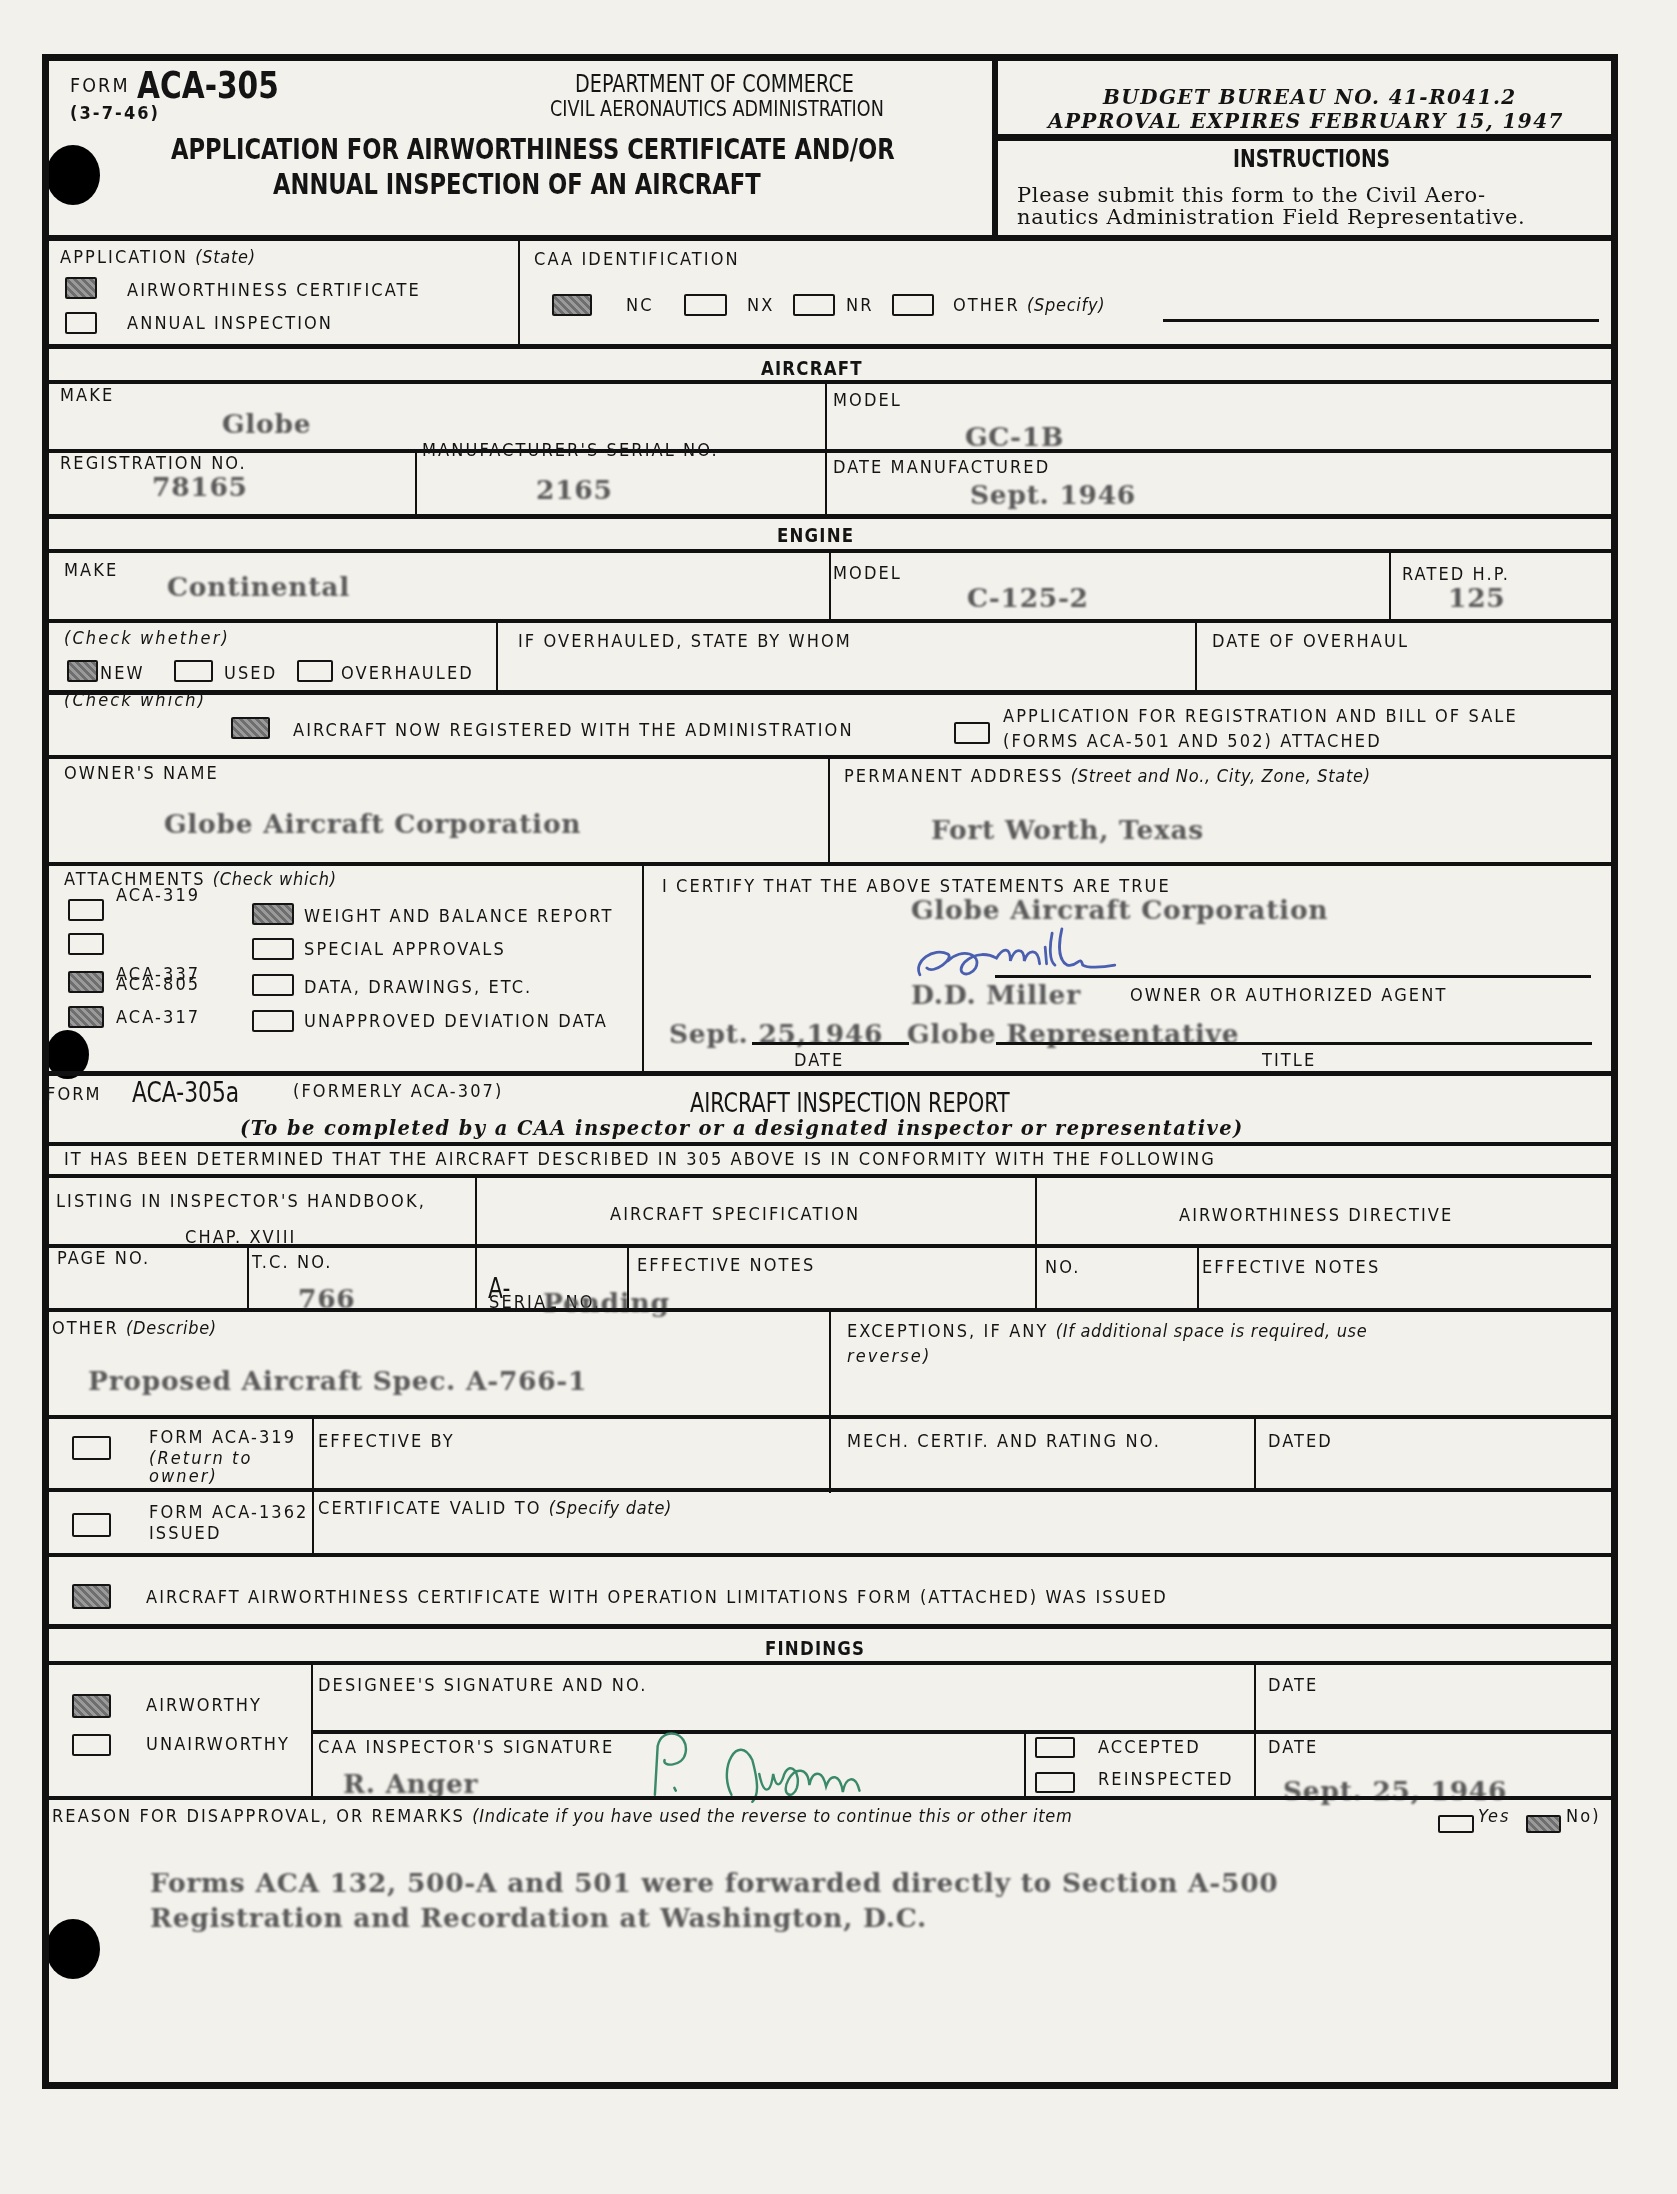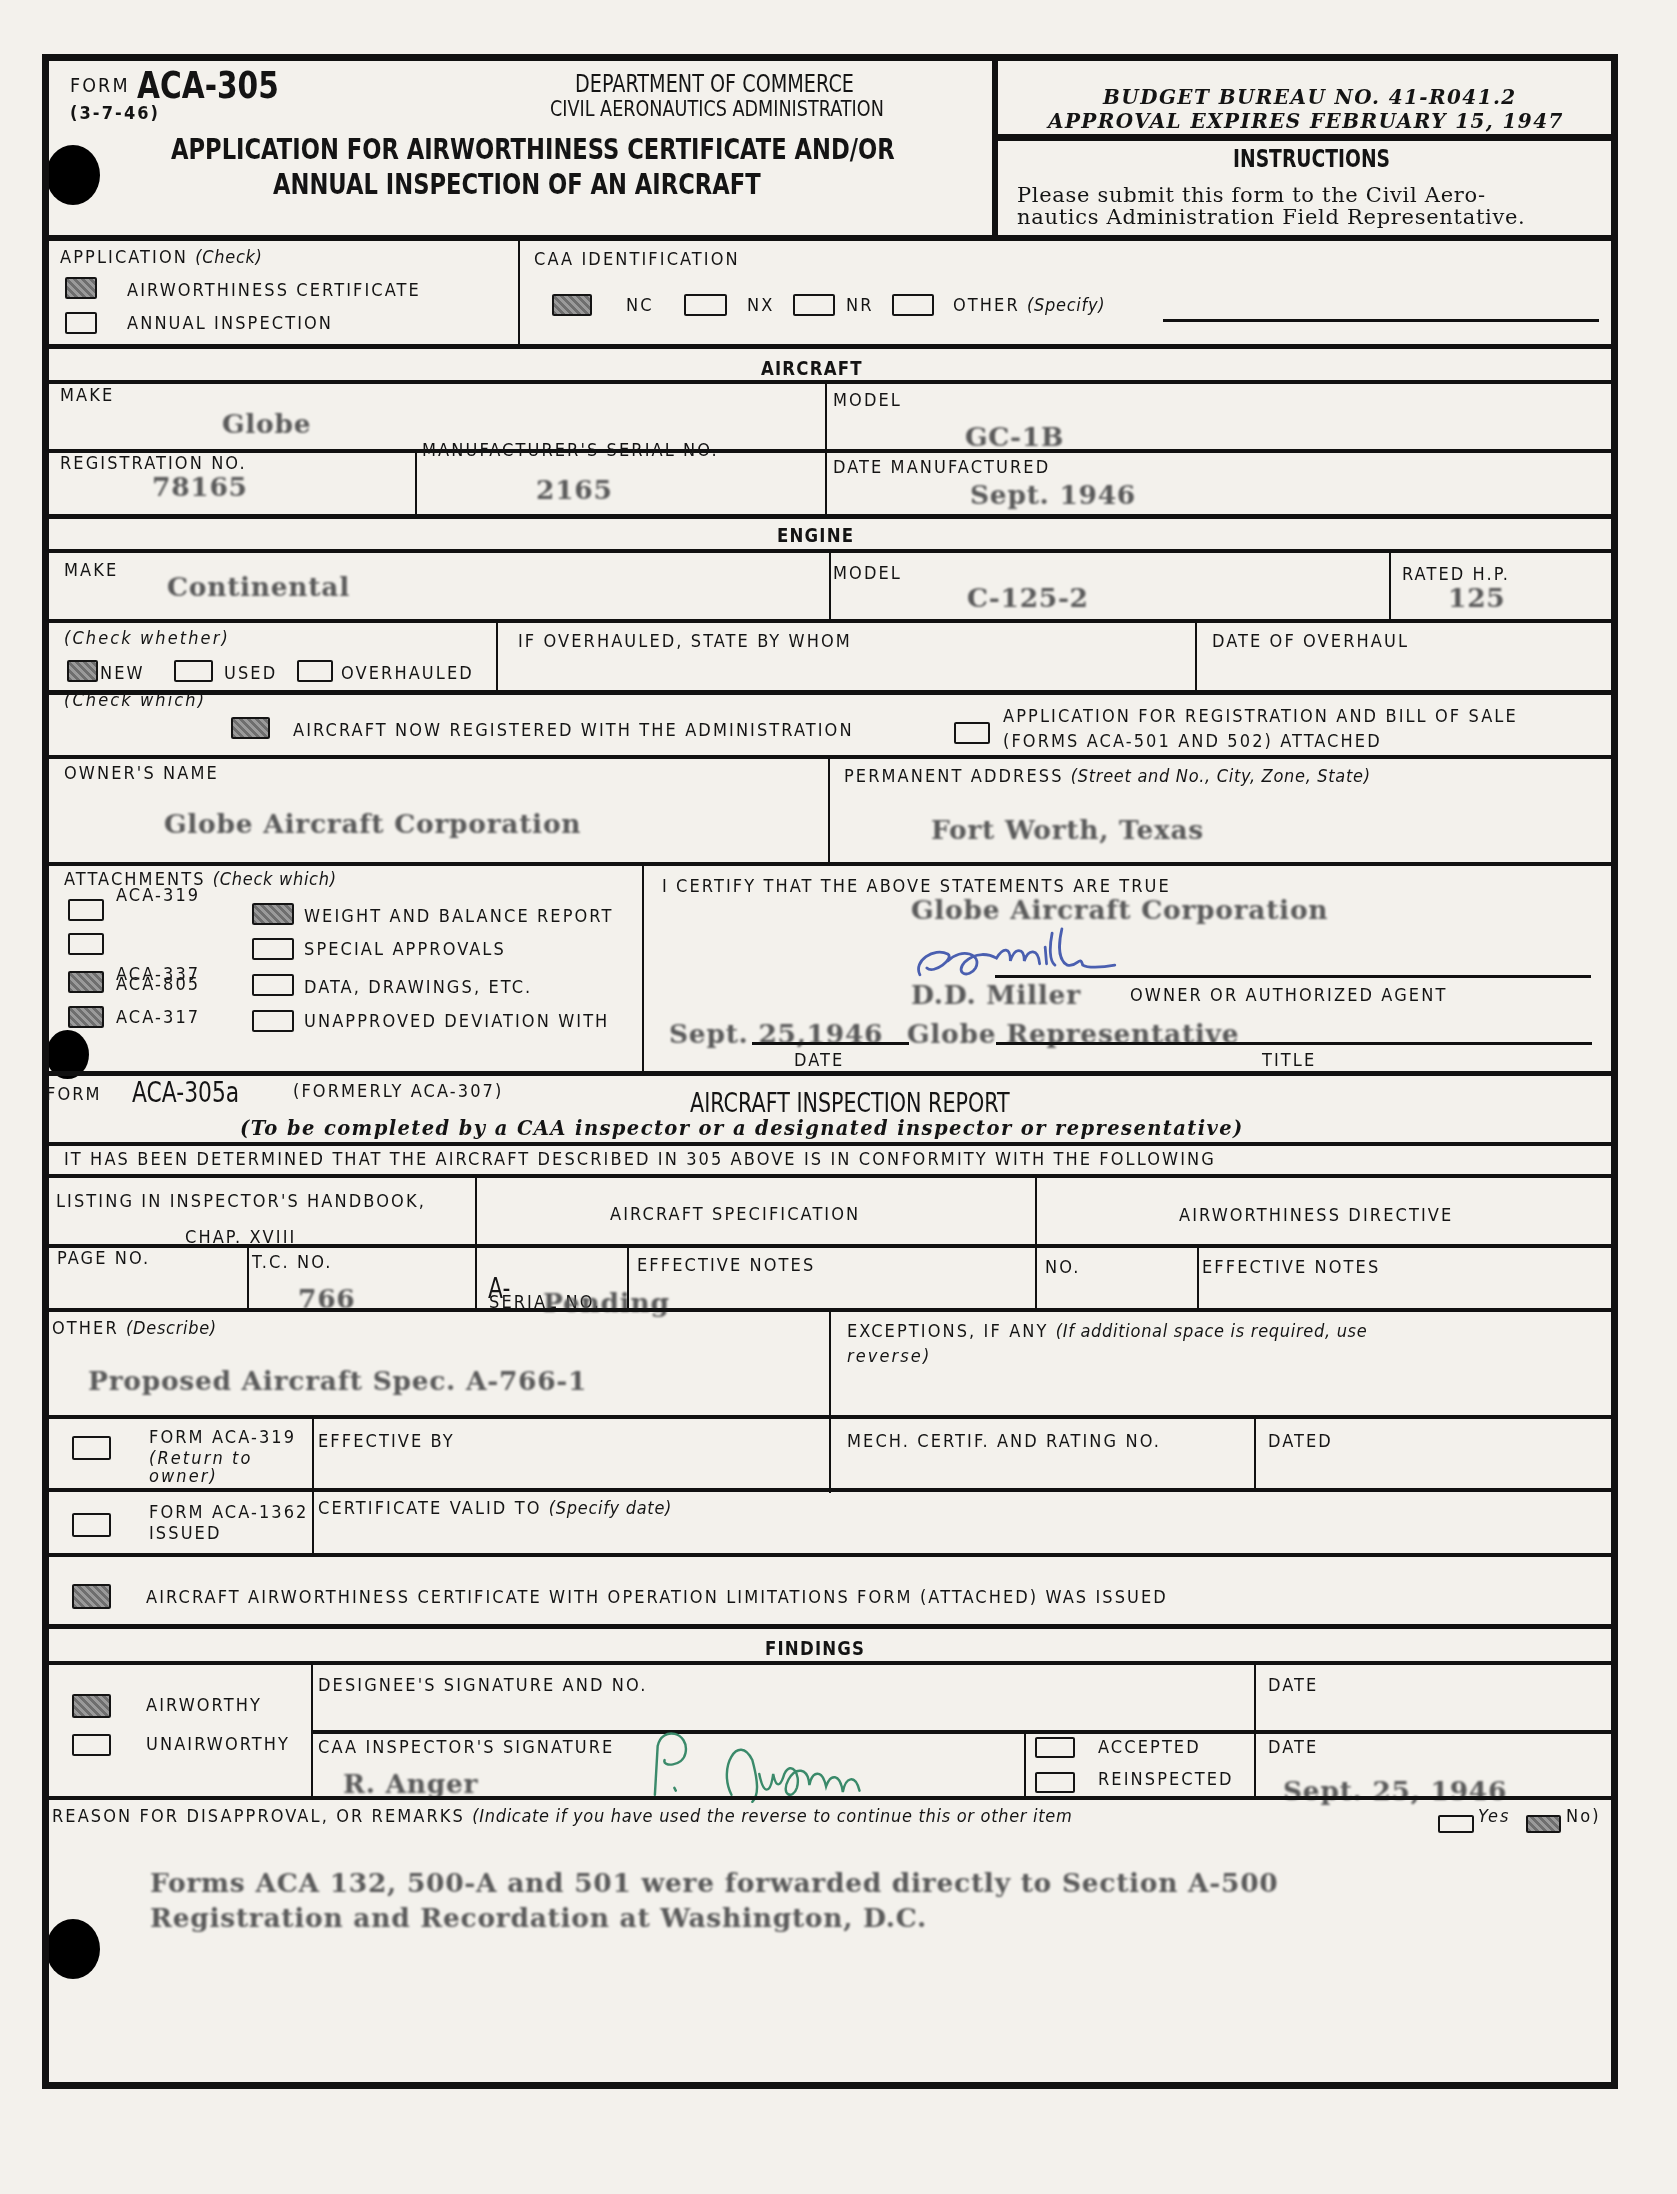--- a/index.html
+++ b/index.html
@@ -72,21 +72,21 @@
 </div>
 <div class="vl" style="left:992px;top:60px;height:180px;width:5.6px;"></div>
 <div class="hl" style="left:992px;top:134px;width:626px;height:7px;"></div>
 <span class="ital" style="left:1103px;top:85px;font-size:20px;">BUDGET BUREAU NO. 41-R041.2</span>
 <span class="ital" style="left:1048px;top:109px;font-size:20px;">APPROVAL EXPIRES  FEBRUARY 15, 1947</span>
 <span class="title-big" style="left:1233px;top:145px;font-size:24px;">INSTRUCTIONS</span>
 <span class="instr" style="left:1017px;top:183px;">Please submit  this form to the Civil Aero-</span>
 <span class="instr" style="left:1017px;top:205px;">nautics Administration Field Representative.</span>
 <div class="hl" style="left:42px;top:235px;width:1576px;height:5.6px;"></div>
 
-<div class="lbl" style="left:60px;top:247px;"><span>APPLICATION</span> <i>(Check)</i></div>
+<div class="lbl" style="left:60px;top:247px;"><span>APPLICATION</span> <i>(State)</i></div>
 <div class="box checked" style="left:65px;top:277px;"></div>
 <span class="lbl" style="left:127px;top:280px;">AIRWORTHINESS CERTIFICATE</span>
 <div class="box" style="left:65px;top:312px;"></div>
 <span class="lbl" style="left:127px;top:313px;">ANNUAL INSPECTION</span>
 <div class="vl" style="left:518px;top:240px;height:104px;"></div>
 
 <span class="lbl" style="left:534px;top:249px;">CAA IDENTIFICATION</span>
 <div class="box checked" style="left:552px;top:294px;width:40px;"></div>
 <span class="lbl" style="left:626px;top:295px;">NC</span>
 <div class="box" style="left:684px;top:294px;width:43px;"></div>
@@ -163,21 +163,21 @@
 <span class="lbl" style="left:116px;top:974px;">ACA-805</span>
 <div class="box checked" style="left:68px;top:1006px;width:36px;"></div>
 <span class="lbl" style="left:116px;top:1007px;">ACA-317</span>
 <div class="box checked" style="left:252px;top:903px;width:42px;"></div>
 <span class="lbl" style="left:304px;top:906px;">WEIGHT AND BALANCE REPORT</span>
 <div class="box" style="left:252px;top:938px;width:42px;"></div>
 <span class="lbl" style="left:304px;top:939px;">SPECIAL APPROVALS</span>
 <div class="box" style="left:252px;top:974px;width:42px;"></div>
 <span class="lbl" style="left:304px;top:977px;">DATA, DRAWINGS, ETC.</span>
 <div class="box" style="left:252px;top:1010px;width:42px;"></div>
-<span class="lbl" style="left:304px;top:1011px;">UNAPPROVED DEVIATION WITH</span>
+<span class="lbl" style="left:304px;top:1011px;">UNAPPROVED DEVIATION DATA</span>
 <div class="vl" style="left:642px;top:864px;height:208px;"></div>
 
 <span class="lbl" style="left:662px;top:876px;">I CERTIFY THAT THE ABOVE STATEMENTS ARE TRUE</span>
 <span class="typed" style="left:911px;top:894px;">Globe Aircraft Corporation</span>
 <svg class="sig" style="left:906px;top:919px;" width="334" height="70" viewBox="0 0 480 100">
   <path d="M20 80 C 10 60, 40 40, 60 50 C 70 56, 40 80, 30 70 M 60 60 C 80 40, 110 50, 100 70 C 90 86, 70 78, 84 62 C 100 46, 120 50, 130 56 C 140 40, 150 40, 150 60 C 156 40, 170 40, 170 60 C 176 42, 190 42, 192 64 M 200 40 L 202 64 M 210 20 C 206 40, 206 60, 214 66 M 224 14 C 218 40, 220 60, 232 66 C 246 70, 250 50, 254 66 C 260 70, 280 70, 300 66" fill="none" stroke="#4a5fb0" stroke-width="4" stroke-linecap="round"></path>
 </svg>
 <div class="hl" style="left:995px;top:975px;width:596px;height:2.8px;"></div>
 <span class="typed" style="left:911px;top:979px;">D.D. Miller</span>
 <span class="lbl" style="left:1130px;top:985px;">OWNER OR AUTHORIZED AGENT</span>

